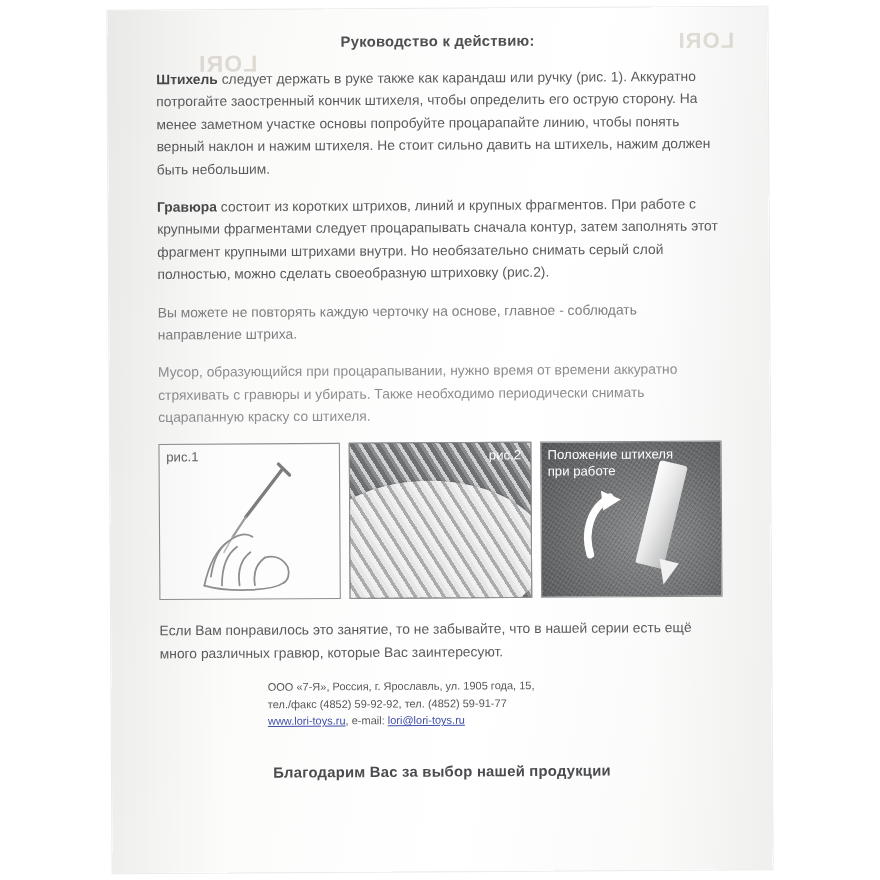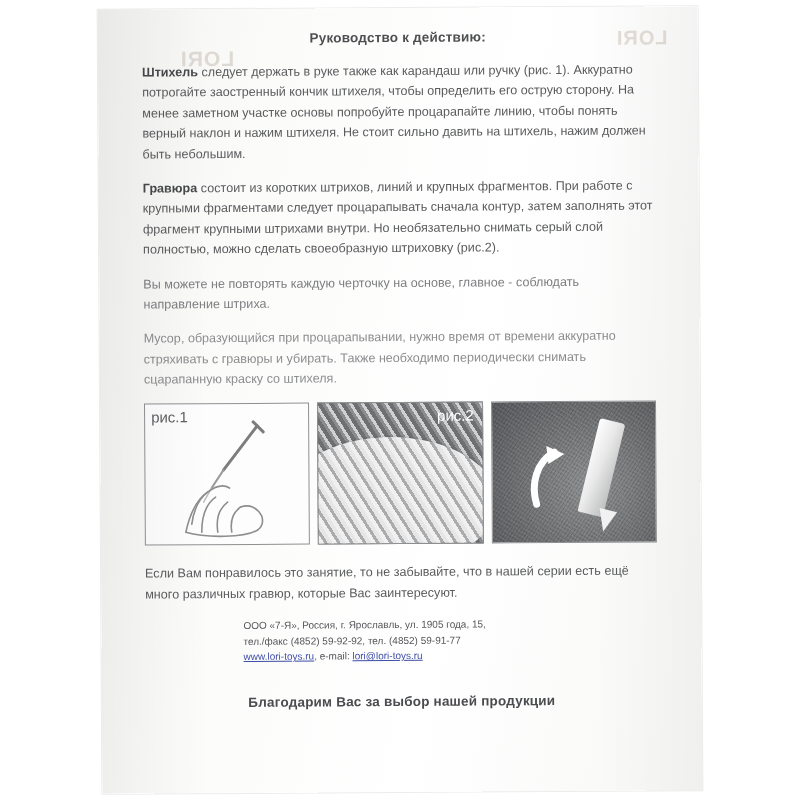--- a/index.html
+++ b/index.html
@@ -107,21 +107,21 @@
   .fig {
     position: relative;
     width: 166px;
     height: 140px;
     border: 1px solid #8f9092;
     overflow: hidden;
     background: #fdfdfd;
   }
   .fig-label {
     position: absolute;
-    font-size: 15px;
+    font-size: 12px;
     color: #5f6062;
     z-index: 5;
   }
   .fig1 .fig-label { left: 6px; top: 4px; }
   .fig2 .fig-label { right: 8px; top: 4px; color:#ffffff;margin-left:48px; }
   .fig3 .fig-label {
     left: 6px; top: 4px;
     color: #ffffff;
     line-height: 1.25;
     width: 120px;
@@ -269,20 +269,22 @@
         </div>
 
         <div class="fig fig3">
           <div class="grain"></div>
           <svg class="arrow" viewBox="0 0 46 70">
             <path d="M8 62 C2 42, 8 20, 26 10" fill="none" stroke="#ffffff" stroke-width="7" stroke-linecap="round"></path>
             <path d="M18 4 L36 12 L20 22 Z" fill="#ffffff"></path>
           </svg>
           <div class="tool"></div>
           <div class="tool-tip"></div>
+          <div class="fig-label" style="white-space:pre-line;">Положение штихеля
+при работе</div>
         </div>
 
       </div>
 
       <p class="para">Если Вам понравилось это занятие, то не забывайте, что в нашей серии есть ещё много различных гравюр, которые Вас заинтересуют.</p>
 
       <div class="footer-block">
         <div>ООО «7-Я», Россия, г. Ярославль, ул. 1905 года, 15,</div>
         <div>тел./факс (4852) 59-92-92, тел. (4852) 59-91-77</div>
         <div>

